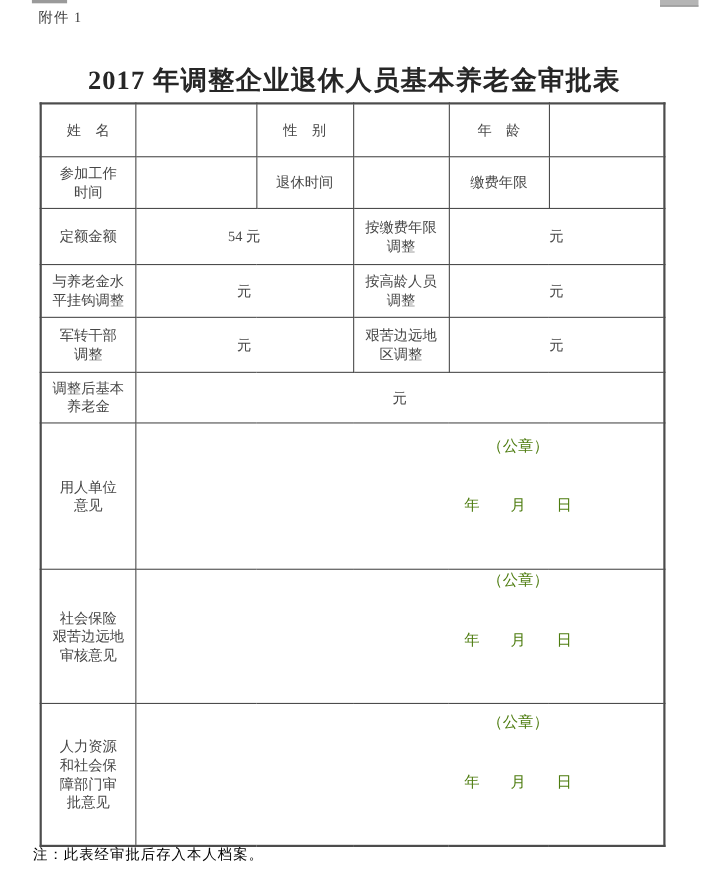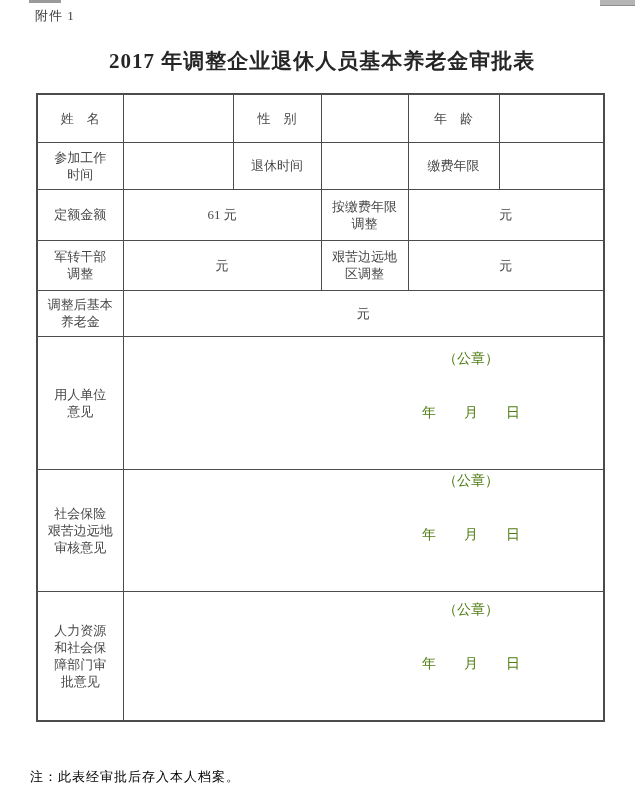--- a/index.html
+++ b/index.html
@@ -13,23 +13,23 @@
     overflow:hidden;
   }
   .artifact{position:absolute;}
   .artifact.left{left:29px;top:0;width:32px;height:3px;background:#9a9a9a;}
   .artifact.right{left:600px;top:0;width:35px;height:5px;background:#b5b5b5;border-bottom:1px solid #8d8d8d;}
   .attachment{
     position:absolute;left:35px;top:7px;
     font-size:13px;color:#3d3d3d;letter-spacing:1px;
   }
   .title{
-    position:absolute;left:4px;right:0;top:47px;margin:0;
+    position:absolute;left:4px;right:0;top:47px;margin:10px;
     text-align:center;
-    font-size:21px;font-weight:bold;color:#262626;letter-spacing:1px;
+    font-size:24px;font-weight:bold;color:#262626;letter-spacing:1px;
   }
   table.form{
     position:absolute;left:36px;top:93px;
     width:567px;
     border-collapse:collapse;
     table-layout:fixed;
     border:2px solid #4c4c4c;
     font-size:13px;
   }
   table.form td{
@@ -95,22 +95,30 @@
         <td>参加工作
 时间</td>
         <td></td>
         <td>退休时间</td>
         <td></td>
         <td>缴费年限</td>
         <td></td>
       </tr>
       <tr class="h-c">
         <td>定额金额</td>
-        <td colspan="2">61 元</td>
+        <td colspan="2">54 元</td>
         <td>按缴费年限
+调整</td>
+        <td colspan="2">元</td>
+      </tr>
+      <tr class="h-d">
+        <td>与养老金水
+平挂钩调整</td>
+        <td colspan="2">元</td>
+        <td>按高龄人员
 调整</td>
         <td colspan="2">元</td>
       </tr>
       <tr class="h-e">
         <td>军转干部
 调整</td>
         <td colspan="2">元</td>
         <td>艰苦边远地
 区调整</td>
         <td colspan="2">元</td>

